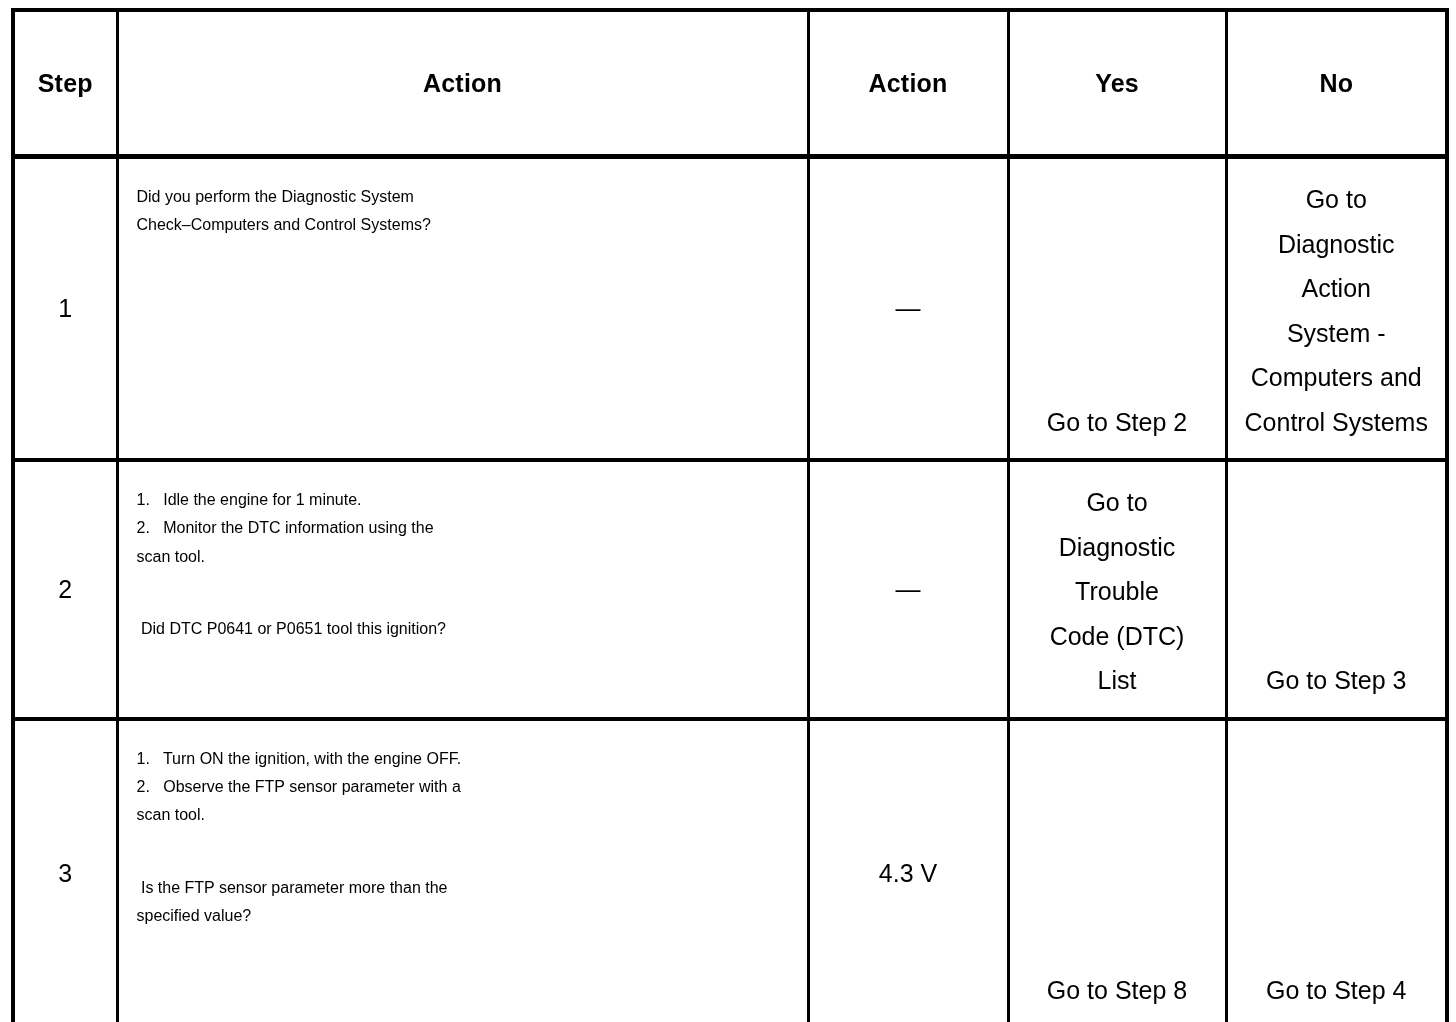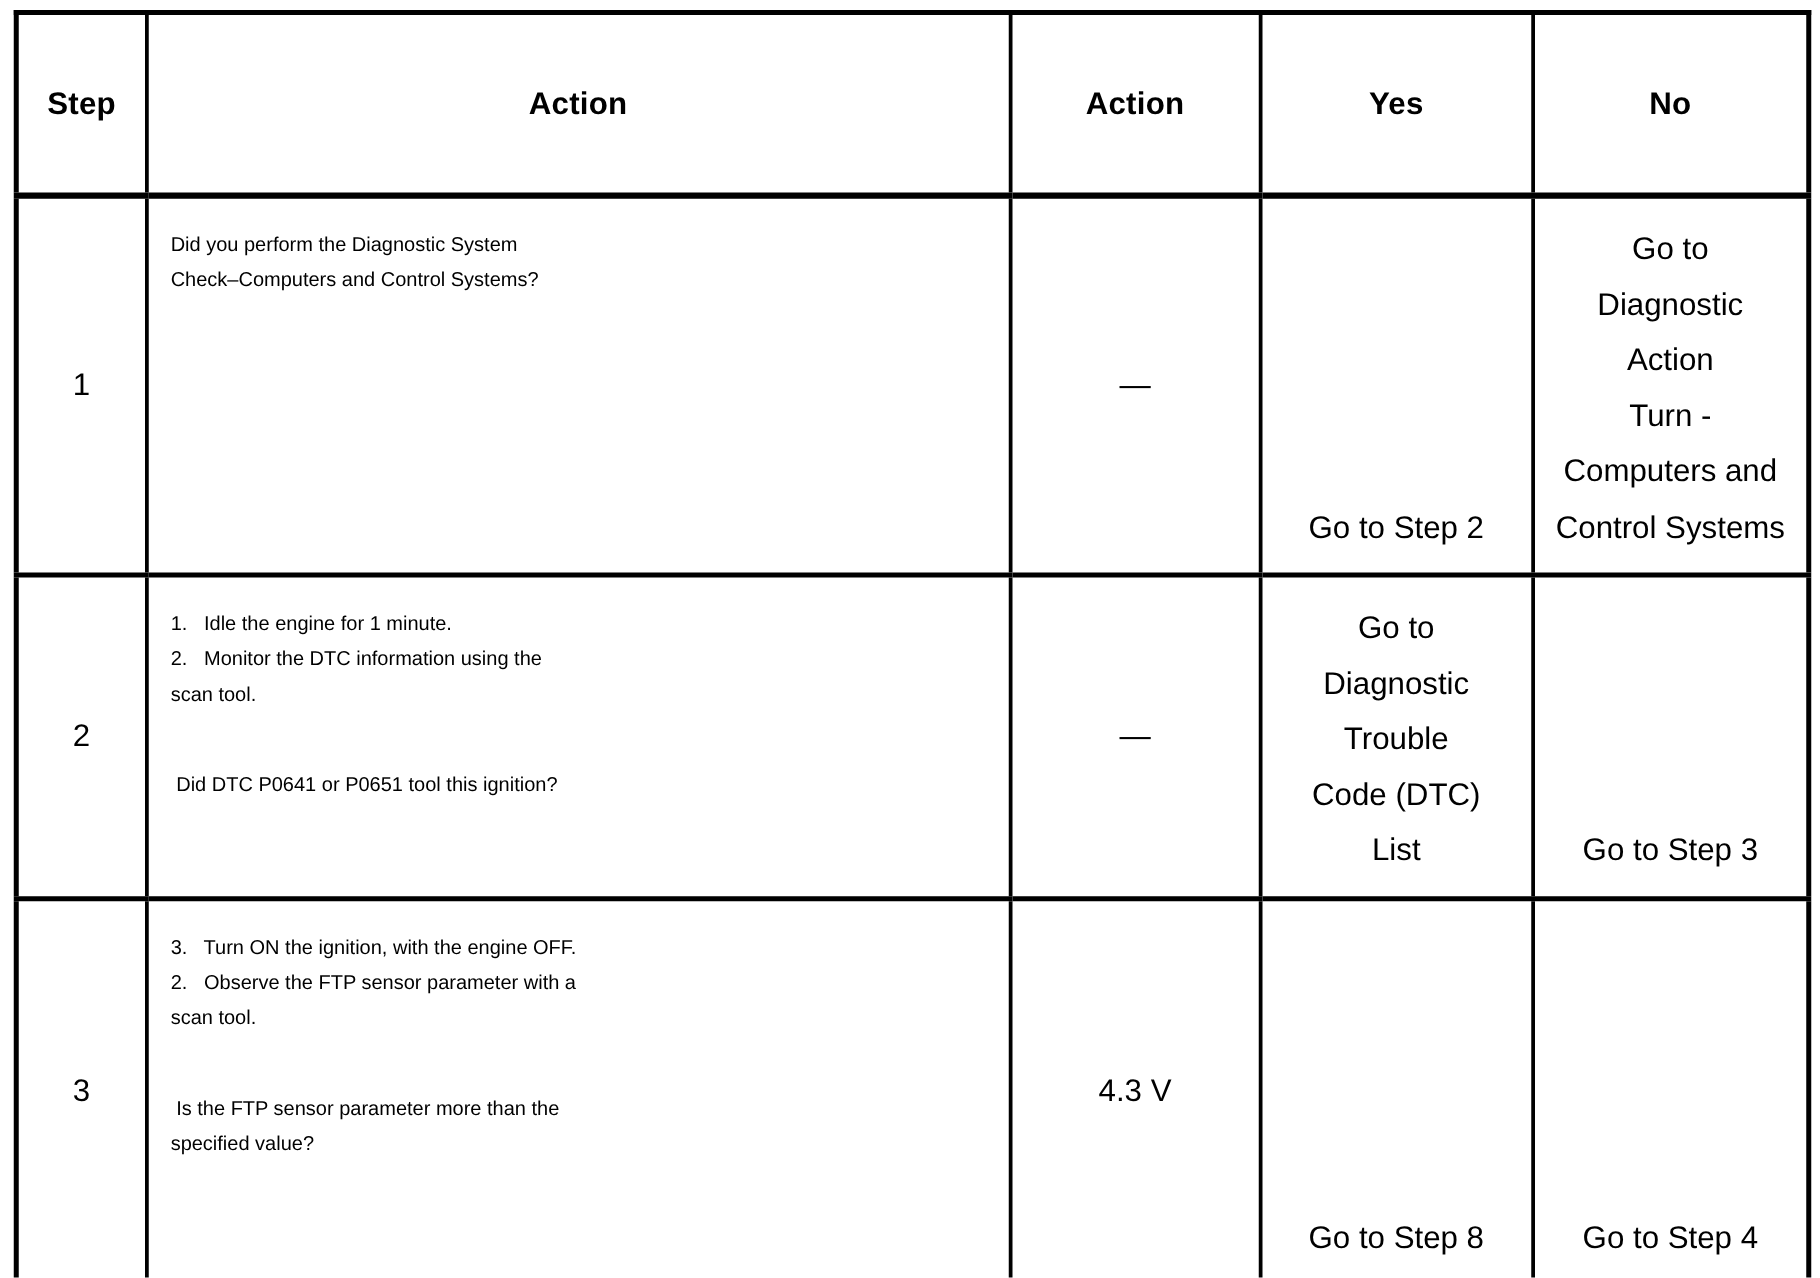--- a/index.html
+++ b/index.html
@@ -192,21 +192,21 @@
         <td class="branch-cell align-bottom">
           <div class="cell-inner">
             <div class="branch-text">Go to Step 2</div>
           </div>
         </td>
         <td class="branch-cell align-top">
           <div class="cell-inner">
             <div class="branch-text">Go to</div>
             <div class="branch-text">Diagnostic</div>
             <div class="branch-text">Action</div>
-            <div class="branch-text">Turn -</div>
+            <div class="branch-text">System -</div>
             <div class="branch-text">Computers and</div>
             <div class="branch-text">Control Systems</div>
           </div>
         </td>
       </tr>
 
       <tr class="body-row row-2">
         <td class="step-cell">
           <div class="cell-inner">
             <div class="step-num">2</div>
@@ -243,21 +243,21 @@
       </tr>
 
       <tr class="body-row row-3">
         <td class="step-cell">
           <div class="cell-inner">
             <div class="step-num">3</div>
           </div>
         </td>
         <td class="action-cell">
           <div class="cell-inner">
-            <div class="action-line">3.   Turn ON the ignition, with the engine OFF.</div>
+            <div class="action-line">1.   Turn ON the ignition, with the engine OFF.</div>
             <div class="action-line">2.   Observe the FTP sensor parameter with a</div>
             <div class="action-line">scan tool.</div>
             <div class="action-line spacer"></div>
             <div class="action-line"> Is the FTP sensor parameter more than the</div>
             <div class="action-line">specified value?</div>
           </div>
         </td>
         <td class="values-cell">
           <div class="cell-inner">
             <div class="values-text">4.3 V</div>

